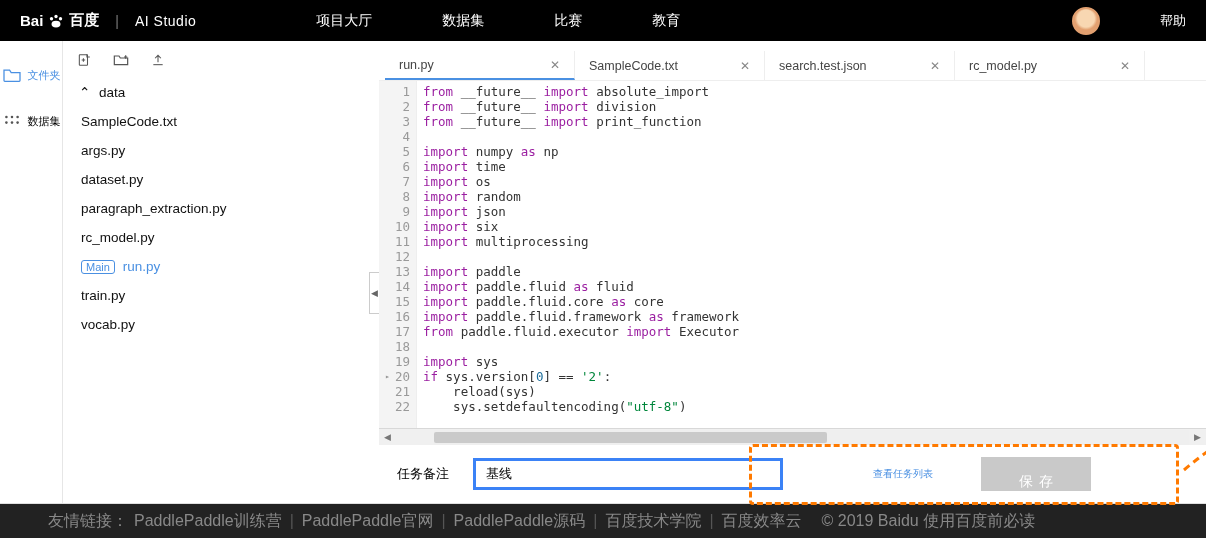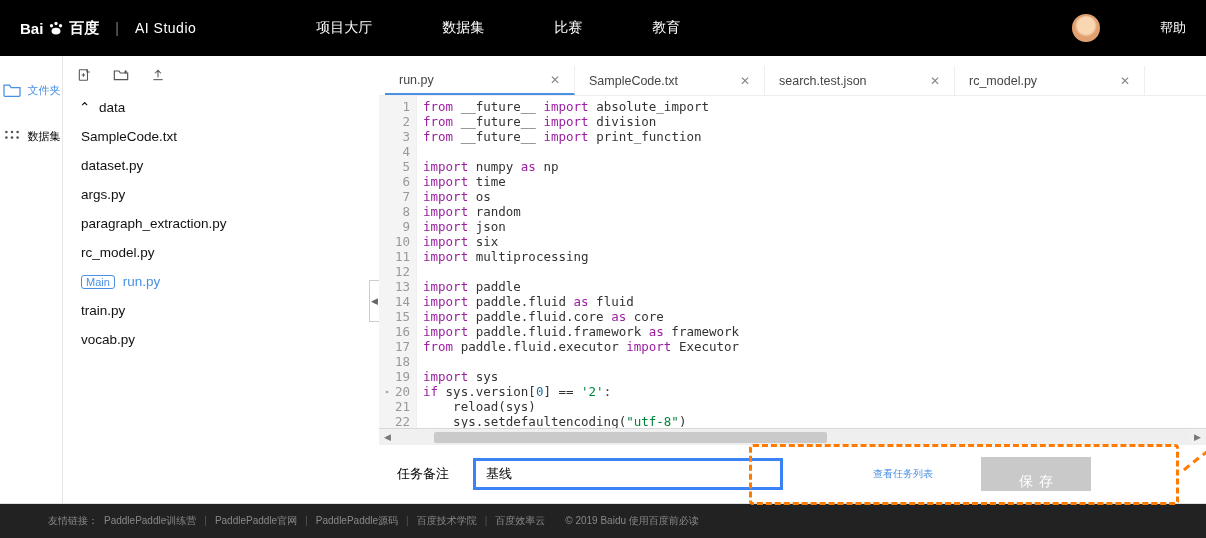--- a/index.html
+++ b/index.html
@@ -1,18 +1,18 @@
 <!DOCTYPE html>
 <html><head>
 <meta charset="utf-8">
 <style>
   * { margin: 0; padding: 0; box-sizing: border-box; }
   body { font-family: "Microsoft YaHei", Arial, sans-serif; font-size: 13px; background: #fff; }
   .root { width: 1206px; height: 538px; display: flex; flex-direction: column; position: relative; }
-  .topbar { height: 56px; background: #000; color: #fff; display: flex; align-items: center; padding: 0 20px; }
+  .topbar { height: 41px; background: #000; color: #fff; display: flex; align-items: center; padding: 0 20px; }
   .logo { display: flex; align-items: center; gap: 6px; font-size: 14px; }
   .logo-baidu { font-weight: bold; font-size: 15px; display: flex; align-items: center; gap: 4px; }
   .logo-sep { opacity: .45; margin: 0 10px; }
   .logo-ai { letter-spacing: .5px; }
   .nav { margin-left: 120px; display: flex; gap: 70px; font-size: 14px; }
   .nav-item { cursor: pointer; }
   .top-right { margin-left: auto; display: flex; align-items: center; gap: 60px; }
   .avatar { width: 28px; height: 28px; border-radius: 50%; background: radial-gradient(circle at 50% 40%, #f8d7b2 45%, #e2a070 60%); border: 2px solid #e2a070; }
   .help { font-size: 13px; cursor: pointer; }
   .middle { flex: 1; display: flex; min-height: 0; border-bottom: 1px solid #e0e0e0; }
@@ -50,21 +50,21 @@
   .bottombar { height: 58px; display: flex; align-items: center; padding: 0 18px 0 18px; gap: 20px; position: relative; }
   .task-label { font-size: 13px; margin-right: 4px; }
   .task-input { width: 310px; height: 32px; border: 3px solid #3b82f6; padding: 0 10px; font-size: 13px; }
   .view-tasks { color: #4a90e2; font-size: 10px; margin-left: 70px; cursor: pointer; }
   .btn { height: 34px; padding: 16px 32px; font-size: 14px; border: none; cursor: pointer; letter-spacing: 6px; text-indent:6px;}
   .btn-save { background: #c9c9c9; color: #fff; margin-left: 28px; }
   .btn-submit { background: #3b8cff; color: #fff; margin-left: 18px; }
   .highlight { position:absolute; border: 3px dashed #ff7a00; border-radius:4px; pointer-events:none; }
   .hl1 { left: 370px; width: 430px; top: -1px; height: 61px; }
   svg.arc { position:absolute; pointer-events:none; }
-  .footer { height: 34px; background: #222; color: #888; display: flex; align-items: center; padding: 0 48px; font-size: 10px; gap: 6px; }
+  .footer { height: 34px; background: #222; color: #888; display: flex; align-items: center; padding: 0 48px; font-size: 16px; gap: 6px; }
   .footer .fl { color:#888; }
   .footer .sep { margin: 0 8px; color:#555; }
 </style>
 </head>
 <body>
 
 <div class="root">
   <div class="topbar">
     <div class="logo">
       <span class="logo-baidu">
@@ -132,24 +132,24 @@
       <div class="tree">
         <div class="tree-row">
           <span class="chev">⌃</span>
           <span>data</span>
         </div>
         <div class="tree-children">
           <div class="tree-row">
               <span>SampleCode.txt</span>
             </div>
           <div class="tree-row">
+              <span>args.py</span>
+            </div>
+          <div class="tree-row">
               <span>dataset.py</span>
-            </div>
-          <div class="tree-row">
-              <span>args.py</span>
             </div>
           <div class="tree-row">
               <span>paragraph_extraction.py</span>
             </div>
           <div class="tree-row">
               <span>rc_model.py</span>
             </div>
           <div class="tree-row main">
             <span class="badge">Main</span>
             <span>run.py</span>

